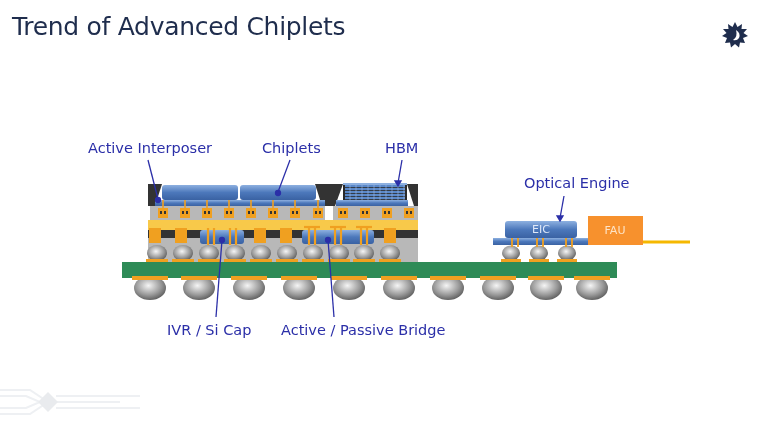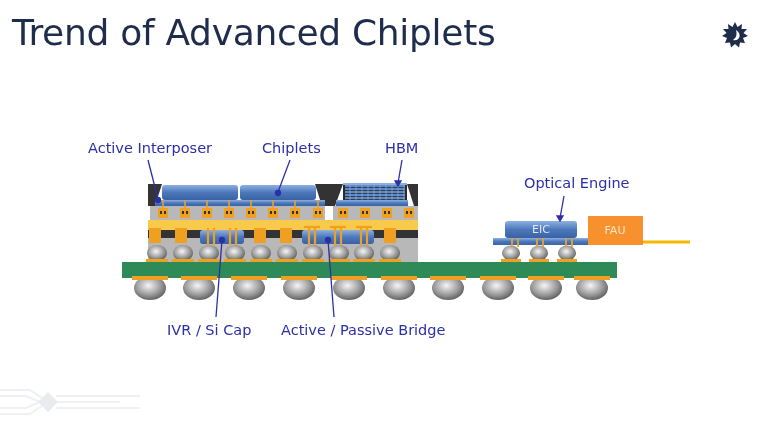--- a/index.html
+++ b/index.html
@@ -3,21 +3,21 @@
   <meta charset="utf-8">
   <style>
     html, body { margin: 0; padding: 0; }
     body {
       width: 760px; height: 427px; overflow: hidden;
       background: #ffffff; position: relative;
       font-family: "DejaVu Sans", "Liberation Sans", sans-serif;
     }
     .title {
       position: absolute; left: 12px; top: 12px;
-      font-size: 36px; color: #1f2d4d; letter-spacing: -0.3px;
+      font-size: 25px; color: #1f2d4d; letter-spacing: -0.3px;
       font-family: "DejaVu Sans", sans-serif;
     }
     .logo { position: absolute; left: 722px; top: 22px; width: 26px; height: 26px; }
     .wm { position: absolute; left: 0; top: 378px; width: 150px; height: 49px; }
     svg.diagram { position: absolute; left: 0; top: 0; }
     .lbl { font-family: "DejaVu Sans", sans-serif; font-size: 14.5px; fill: #2b2fa8; }
     .inlbl { font-family: "DejaVu Sans", sans-serif; font-size: 11px; fill: #dfe8f8; }
     .fau { font-family: "DejaVu Sans", sans-serif; font-size: 11px; fill: #fde3c6; }
   </style>
 </head>

